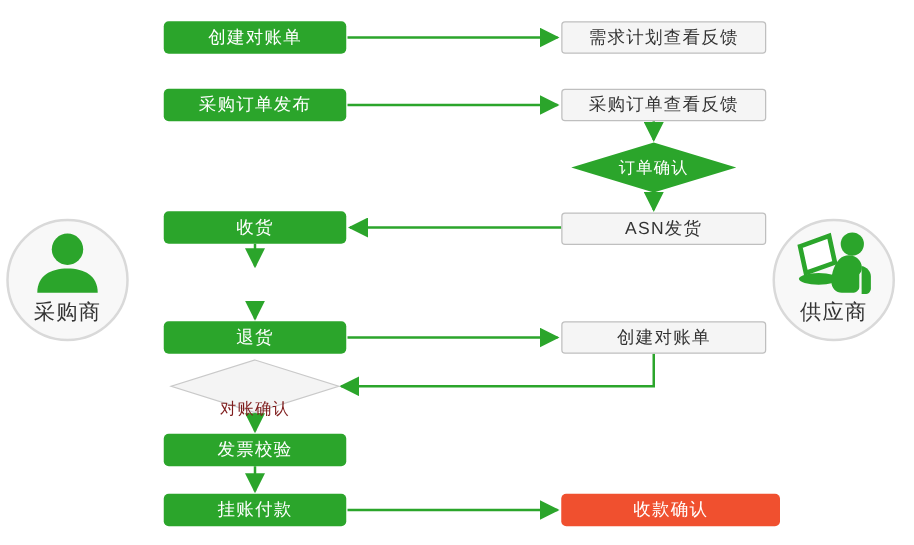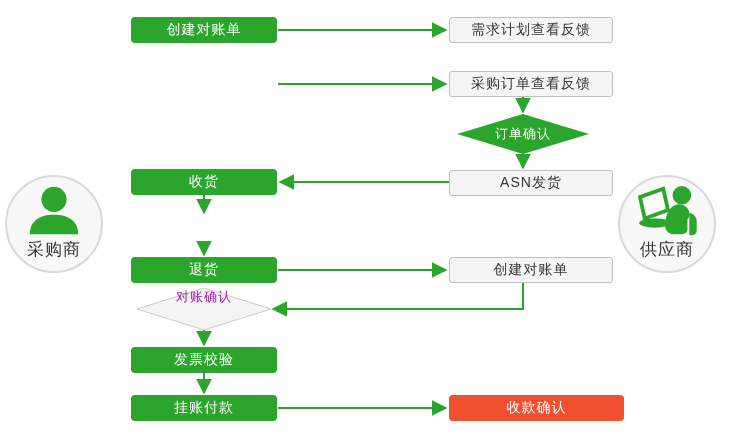--- a/index.html
+++ b/index.html
@@ -86,33 +86,34 @@
       <polyline points="523,283 523,309 273,309" marker-end="url(#ah)"></polyline>
       <line x1="204" y1="330" x2="204" y2="345" marker-end="url(#ah)"></line>
       <line x1="204" y1="373" x2="204" y2="393" marker-end="url(#ah)"></line>
       <line x1="278" y1="408" x2="446" y2="408" marker-end="url(#ah)"></line>
     </g>
     <polygon points="523,114 589,134 523,154 457,134" fill="#2BA52B"></polygon>
     <polygon points="204,288 271,309 204,330 137,309" fill="#f4f4f4" stroke="#c9c9c9" stroke-width="1"></polygon>
   </svg>
 
   <div class="node green-box" style="top:17px">创建对账单</div>
+  <div class="node green-box" style="top:71px">采购订单发布</div>
   <div class="node green-box" style="top:169px">收货</div>
   <div class="node green-box" style="top:257px">退货</div>
   <div class="node green-box" style="top:347px">发票校验</div>
   <div class="node green-box" style="top:395px">挂账付款</div>
 
   <div class="node light-box" style="top:17px">需求计划查看反馈</div>
   <div class="node light-box" style="top:71px">采购订单查看反馈</div>
   <div class="node light-box" style="top:257px">创建对账单</div>
   <div class="node light-box" style="top:170px">ASN发货</div>
   <div class="node red-box" style="top:395px">收款确认</div>
 
   <div class="diamond-label" style="left:458px;top:125px;width:130px;color:#ffffff;">订单确认</div>
-  <div class="diamond-label" style="left:139px;top:288px;width:130px;color:#a21caf;">对账确认</div>
+  <div class="diamond-label" style="left:139px;top:318px;width:130px;color:#7f1d1d;">对账确认</div>
 
   <div class="actor" style="left:5px;">
     <span class="icon">
       <svg width="58" height="52" viewBox="0 0 60 52">
         <circle cx="30" cy="14" r="13" fill="#2BA52B"></circle>
         <path d="M5,50 C5,36 16,30 30,30 C44,30 55,36 55,50 Z" fill="#2BA52B"></path>
       </svg>
     </span>
     <span class="label">采购商</span>
   </div>

